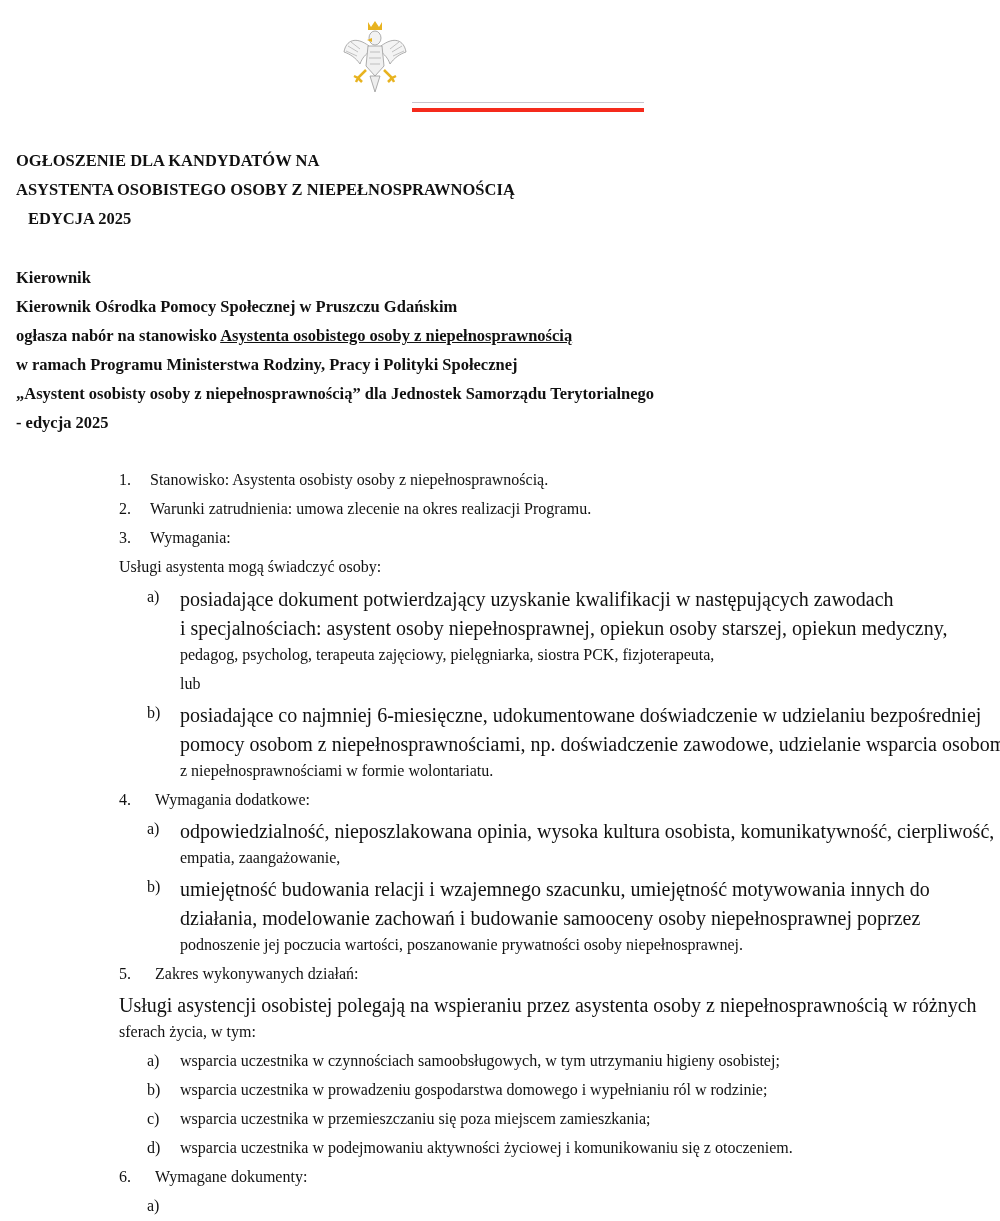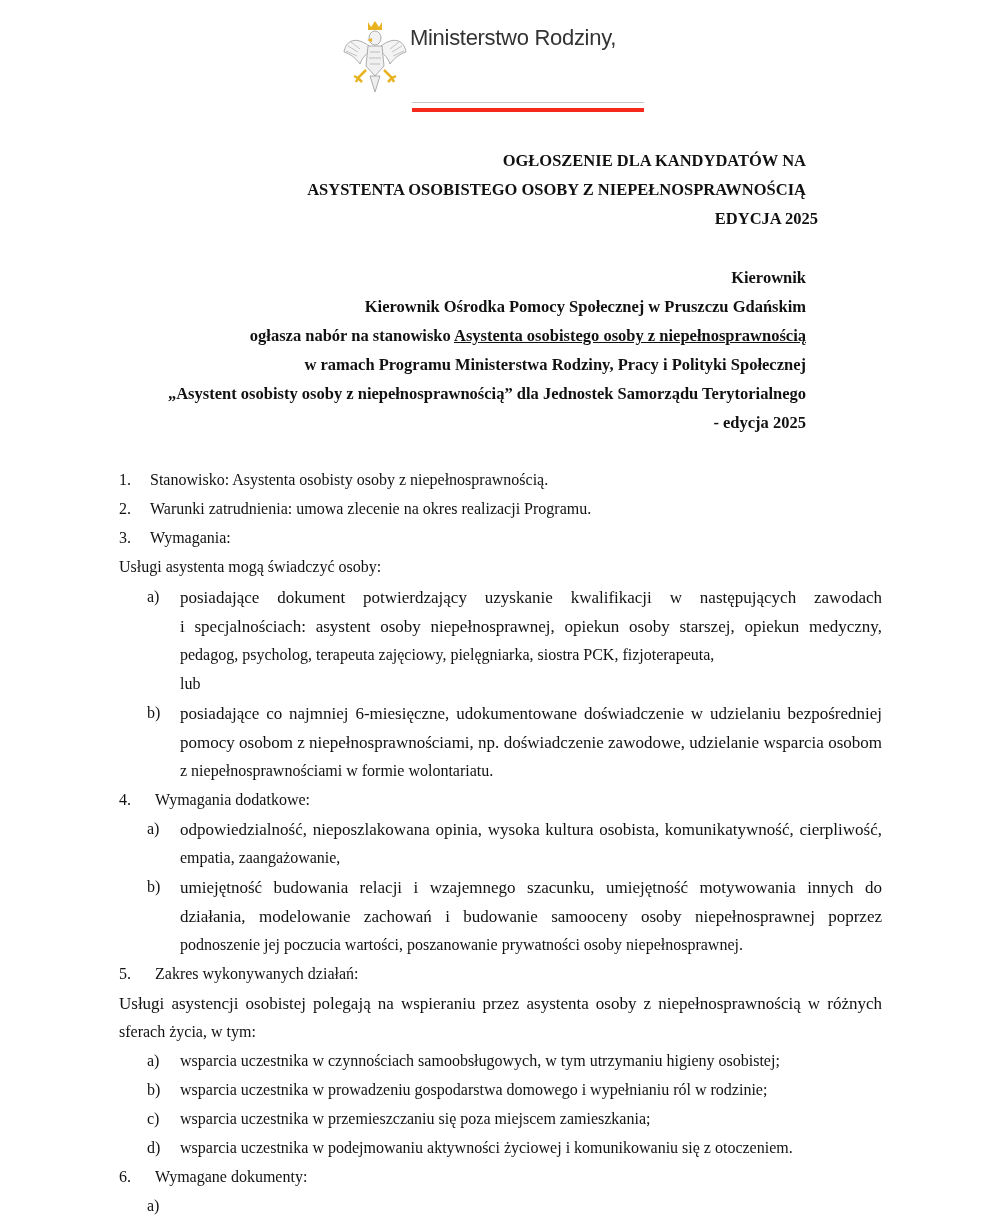--- a/index.html
+++ b/index.html
@@ -2,23 +2,23 @@
 <html><head>
 <meta charset="utf-8">
 <style>
   html, body { margin:0; padding:0; background:#ffffff; }
   body { width:1000px; height:1221px; overflow:hidden; position:relative; color:#111; font-family:"Liberation Serif", serif; }
   .logo { position:absolute; left:342px; top:18px; width:310px; height:80px; }
   .eagle { position:absolute; left:0; top:0; width:66px; height:76px; }
   .logo-text { position:absolute; left:68px; top:6px; font-family:"Liberation Sans", sans-serif; font-size:22px; line-height:27px; color:#333; letter-spacing:-0.3px; }
   .logo-line-grey { position:absolute; left:70px; top:84px; width:232px; height:1px; background:#c8c4cc; }
   .logo-line-red { position:absolute; left:70px; top:90px; width:232px; height:4px; background:#f52a1c; }
-  .center { position:absolute; left:0; width:806px; text-align:right; font-weight:bold; font-size:16.5px; }
+  .center { position:absolute; left:16px; width:806px; text-align:left; font-weight:bold; font-size:16.5px; }
   .l { position:absolute; font-size:16px; white-space:nowrap; }
-  .just { position:absolute; font-size:17px; text-align:justify; text-align-last:justify; white-space:nowrap; }
+  .just { position:absolute; font-size:20px; text-align:justify; text-align-last:justify; white-space:nowrap; }
   .u { text-decoration:underline; }
 </style>
 </head>
 <body>
 
 <div class="logo">
   <svg class="eagle" viewBox="0 0 66 76">
     <path d="M26 4 L29 9 L33 3 L37 9 L40 4 L40 12 L26 12 Z" fill="#e8b320"></path>
     <ellipse cx="33" cy="20" rx="6" ry="7" fill="#f2f2f2" stroke="#999" stroke-width="0.8"></ellipse>
     <path d="M30 20 L25 22 L30 24 Z" fill="#e8b320"></path>
@@ -26,21 +26,20 @@
     <path d="M39 28 C52 18 62 22 64 34 C58 36 52 40 48 46 C46 40 42 36 39 34 Z" fill="#f4f4f4" stroke="#9a9a9a" stroke-width="0.8"></path>
     <path d="M6 28 L16 34 M4 33 L15 38 M9 24 L18 31" stroke="#aaa" stroke-width="0.7"></path>
     <path d="M60 28 L50 34 M62 33 L51 38 M57 24 L48 31" stroke="#aaa" stroke-width="0.7"></path>
     <path d="M26 28 L40 28 L42 48 L33 58 L24 48 Z" fill="#f0f0f0" stroke="#999" stroke-width="0.8"></path>
     <path d="M28 34 L38 34 M27 40 L39 40 M28 46 L38 46" stroke="#aaa" stroke-width="0.7"></path>
     <path d="M24 52 L16 60 L12 58 M16 60 L14 64 M16 60 L20 64" stroke="#e8b320" stroke-width="2.5" fill="none"></path>
     <path d="M42 52 L50 60 L54 58 M50 60 L52 64 M50 60 L46 64" stroke="#e8b320" stroke-width="2.5" fill="none"></path>
     <path d="M28 58 L33 74 L38 58 Z" fill="#eee" stroke="#999" stroke-width="0.8"></path>
   </svg>
   <div class="logo-text">
-    <div>Ministerstwo Rodziny,</div>
   </div>
   <div class="logo-line-grey"></div>
   <div class="logo-line-red"></div>
 </div>
 
 <div class="center" style="top:151px;">OGŁOSZENIE DLA KANDYDATÓW NA</div>
 <div class="center" style="top:180px;">ASYSTENTA OSOBISTEGO OSOBY Z NIEPEŁNOSPRAWNOŚCIĄ</div>
 <div class="center" style="top:209px;padding-left:12px;">EDYCJA 2025</div>
 
 <div class="center" style="top:268px;">Kierownik</div>

